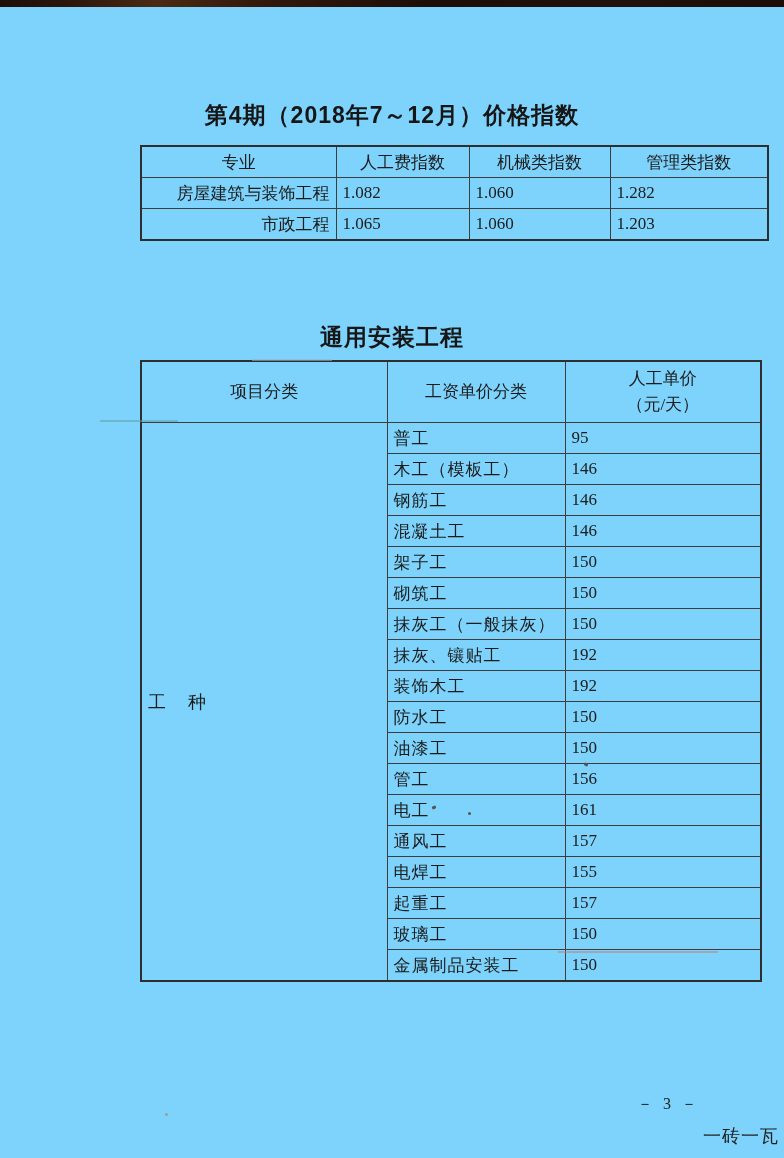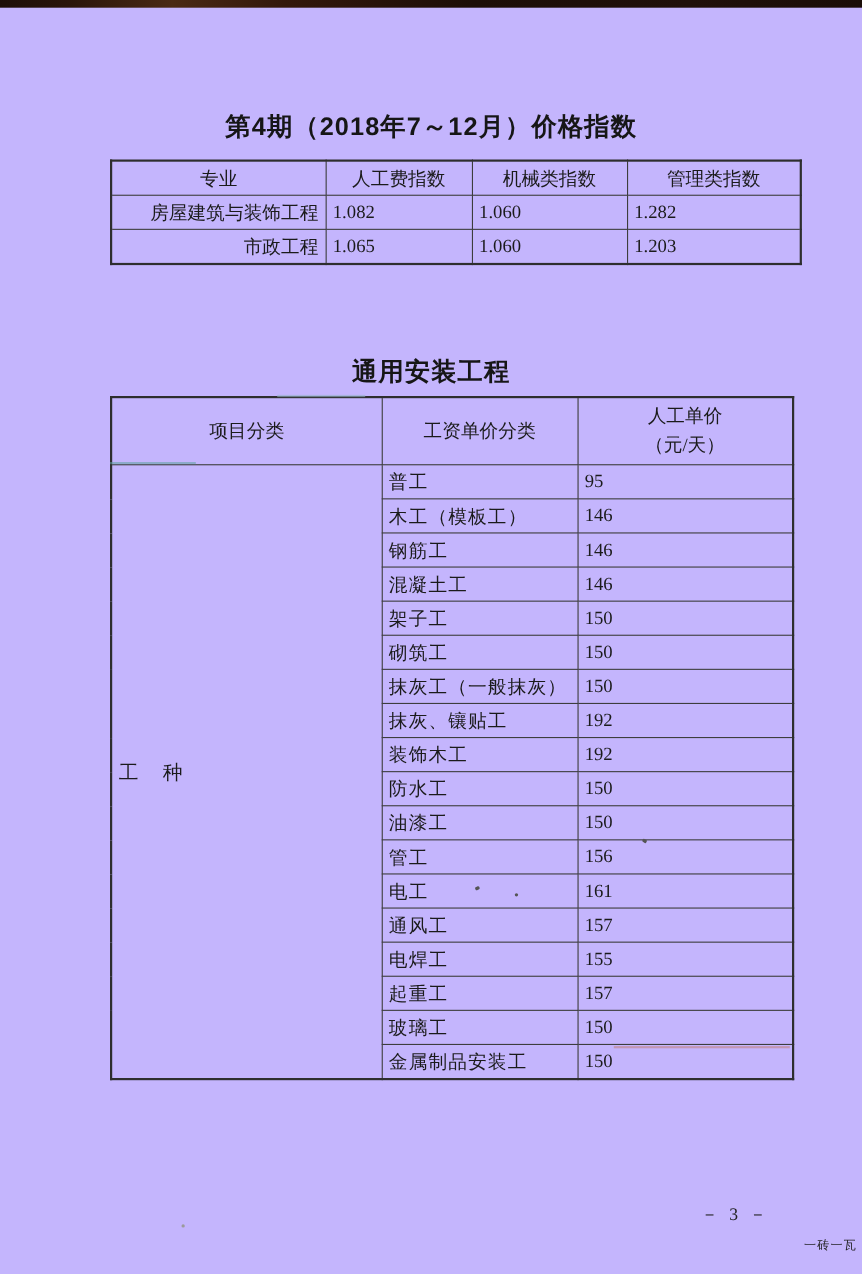--- a/index.html
+++ b/index.html
@@ -1,41 +1,41 @@
 <!DOCTYPE html>
 <html><head>
 <meta charset="utf-8">
 <style>
   html,body{margin:0;padding:0;background:#9a9a9a;}
   .page{
     position:relative;
     width:784px;height:1158px;
     margin:0 auto;
-    background:#c4b5fd;
+    background:#7dd3fc;
     overflow:hidden;
     font-family:"Liberation Serif","DejaVu Serif",serif;
     color:#1b1b1b;
   }
   
   .top-strip{
     position:absolute;top:0;left:0;width:784px;height:7px;
     background:linear-gradient(90deg,#1d0f08 0%,#2a150a 8%,#4a2a14 20%,#33180b 33%,#1c0e07 55%,#20100a 80%,#1a0d07 100%);
   }
   .doc-title{
     position:absolute;left:0;width:784px;
     text-align:center;
     font-family:"Liberation Sans","DejaVu Sans",sans-serif;
     font-weight:bold;font-size:23px;letter-spacing:1px;
     color:#161616;
   }
   .title-1{top:100px;}
   .title-2{top:322px;}
 
   table.scan{
-    position:absolute;border-collapse:collapse;table-layout:fixed;
+    position:absolute;border-collapse:collapse;table-layout:fixed;margin-left:40px;
   }
   table.scan th,table.scan td{
     border:1px solid #3d3d3d;
     font-size:17px;
     font-weight:normal;
     padding:0 6px;
     overflow:hidden;white-space:nowrap;
   }
   table.scan{border:2px solid #2e2e2e;}
 
@@ -66,21 +66,21 @@
   .d2{left:468px;top:812px;width:3px;height:3px;}
   .d3{left:584px;top:763px;width:4px;height:3px;transform:rotate(30deg);border-radius:1px;}
   .d4{left:165px;top:1113px;width:3px;height:3px;background:#9b9b9b;}
 
   .page-number{
     position:absolute;top:1094px;right:84px;
     font-size:16px;letter-spacing:3px;color:#222;
   }
   .watermark{
     position:absolute;top:1124px;right:5px;
-    font-size:11px;letter-spacing:1px;color:#1e1e1e;
+    font-size:18px;letter-spacing:1px;color:#1e1e1e;
     font-family:Liberation Serif, serif;
   }
 </style>
 </head>
 <body>
 
 <div class="page">
   <div class="top-strip"></div>
 
   <div class="doc-title title-1">第4期（2018年7～12月）价格指数</div>

